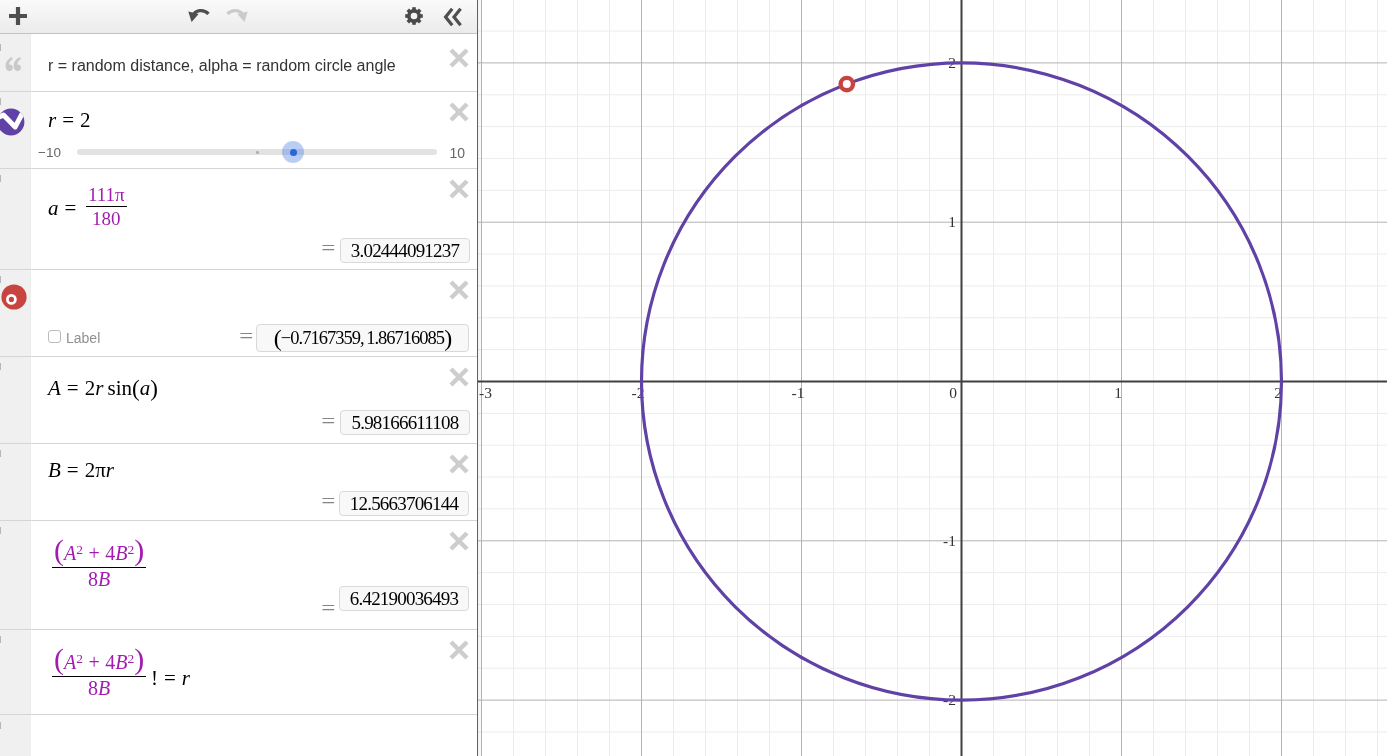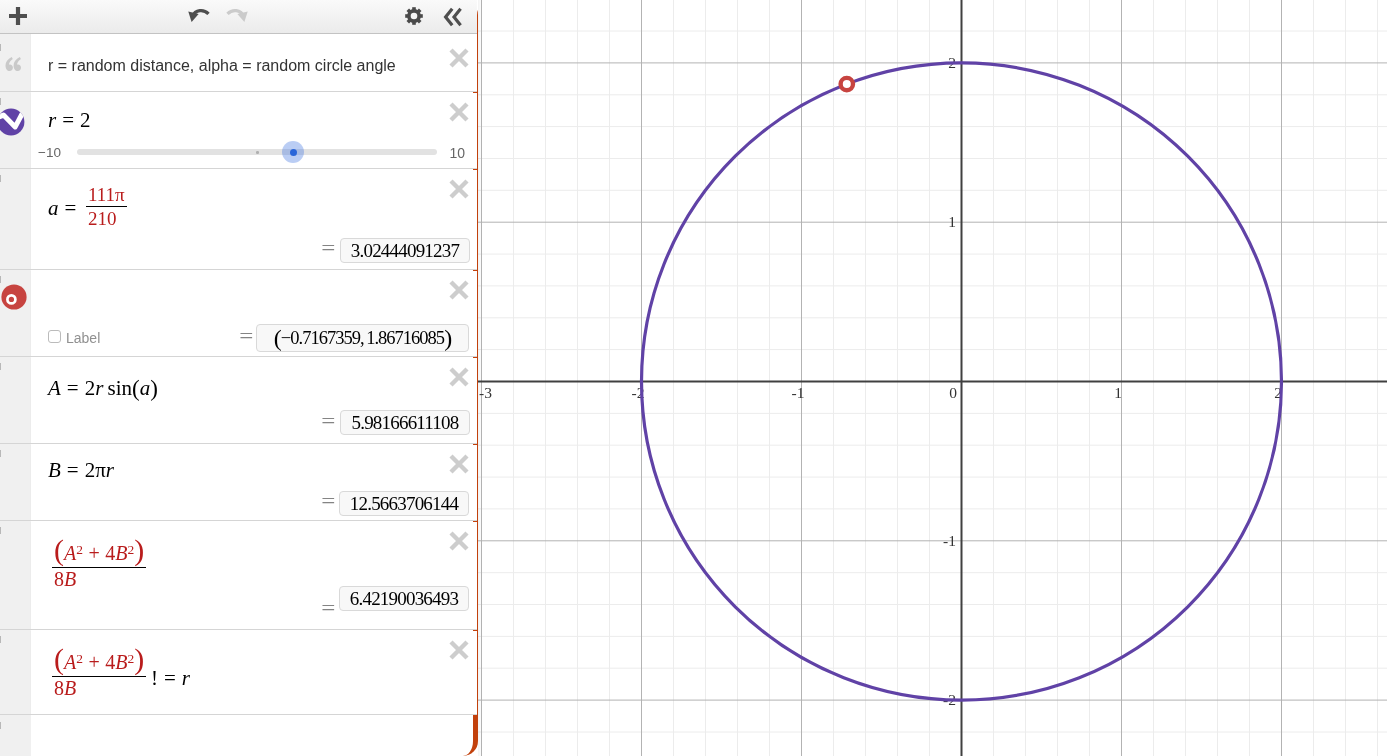--- a/index.html
+++ b/index.html
@@ -1,34 +1,34 @@
 <!DOCTYPE html>
 <html><head><meta charset="utf-8">
 <style>
 * { margin:0; padding:0; box-sizing:border-box; }
 html,body { width:1387px; height:756px; overflow:hidden; background:#fff;
   font-family:"Liberation Sans",sans-serif; }
 #panel { position:absolute; left:0; top:0; width:478px; height:756px;
-  background:#fff; border-right:5px solid #c2410c;border-radius:15px; }
+  background:#fff; border-right:1px solid #c2410c; }
 #toolbar { position:absolute; left:0; top:0; width:477px; height:34px;
   background:linear-gradient(#fafafa,#ebebeb); border-bottom:1px solid #c3c3c3; }
 #toolbar .ic { position:absolute; }
 #gutbg { position:absolute; left:0; top:35px; width:31px; height:721px; background:#f0f0f0; }
 .row { position:absolute; left:0; width:477px; border-bottom:1px solid #d5d5d5; background:#fff; }
 .gut { position:absolute; left:0; top:0; width:31px; height:100%; background:#f0f0f0;
   border-right:1px solid #ececec; }
 .xb { position:absolute; right:8.5px; }
 .math { position:absolute; font-family:"Liberation Serif",serif; font-size:21px; color:#000; white-space:nowrap; }
 .math i { font-style:italic; }
 .eq { padding:0 6px; }
 .pm { padding:0 5.5px; }
 .mp { font-size:23px; line-height:1; vertical-align:-1px; }
 .bp { font-size:30px; line-height:1; vertical-align:0; font-family:"Liberation Serif",serif; }
 .bp2 { font-size:24px; line-height:1; vertical-align:-2px; }
-.frac { position:absolute; font-family:"Liberation Serif",serif; color:#b91c1c; text-align:left; white-space:nowrap; }
+.frac { position:absolute; font-family:"Liberation Serif",serif; color:#a21caf; text-align:center; white-space:nowrap; }
 .frac .num { padding:0 2px 0; }
 .frac .den { border-top:1.6px solid #000; padding:1px 2px 0; }
 .frac sup { font-size:13.5px; vertical-align:6px; letter-spacing:0; }
 .req { position:absolute; font-family:"Liberation Serif",serif; font-size:20px; color:#848484; transform:scaleX(1.25); transform-origin:right; }
 .rbox { position:absolute; background:#f8f8f8; border:1px solid #d9d9d9; border-radius:4px;
   font-family:"Liberation Serif",serif; color:#000; text-align:center; }
 .sld-lab { position:absolute; top:52px; font-size:13.5px; color:#666; }
 .track { position:absolute; left:77px; top:56px; width:360px; height:6px; border-radius:3px; background:#e2e2e2; }
 .tick { position:absolute; left:256px; top:58px; width:2.5px; height:2.5px; border-radius:50%; background:#b0b0b0; }
 .halo { position:absolute; left:282px; top:48px; width:22px; height:22px; border-radius:50%; background:rgba(82,129,227,0.4); }
@@ -105,21 +105,21 @@
 <div class="row" style="top:170px;height:100px">
 <div class="gut">
         <div style="position:absolute;left:0;top:5px;width:1px;height:7px;background:#b8b8b8"></div>
       </div>
 <div class="xb" style="top:8.5px"><svg width="20" height="20" viewBox="0 0 20 20">
           <path d="M2 2 L18 18 M18 2 L2 18" stroke="#cdcdcd" stroke-width="4.4" fill="none"></path>
         </svg></div>
 <div class="math" style="left:48px;top:26px"><i>a</i><span class="eq">=</span></div>
 <div class="frac" style="left:86px;top:14px">
   <div class="num" style="font-size:19px">111π</div>
-  <div class="den" style="font-size:19px">210</div>
+  <div class="den" style="font-size:19px">180</div>
 </div>
 <div class="req" style="right:142px;top:67px">=</div>
       <div class="rbox" style="right:7px;top:68px;width:130px;height:25px;font-size:19px;letter-spacing:-0.8px;line-height:23px">3.02444091237</div>
 </div>
 <div class="row" style="top:271px;height:86px">
 <div class="gut">
         <div style="position:absolute;left:0;top:5px;width:1px;height:7px;background:#b8b8b8"></div>
         <div style="position:absolute;left:1px;top:13px"><svg width="26" height="26" viewBox="0 0 26 26">
             <circle cx="13" cy="13" r="12.6" fill="#c74440"></circle>
             <circle cx="10.4" cy="15.4" r="4.0" fill="none" stroke="#fff" stroke-width="2.7"></circle>

